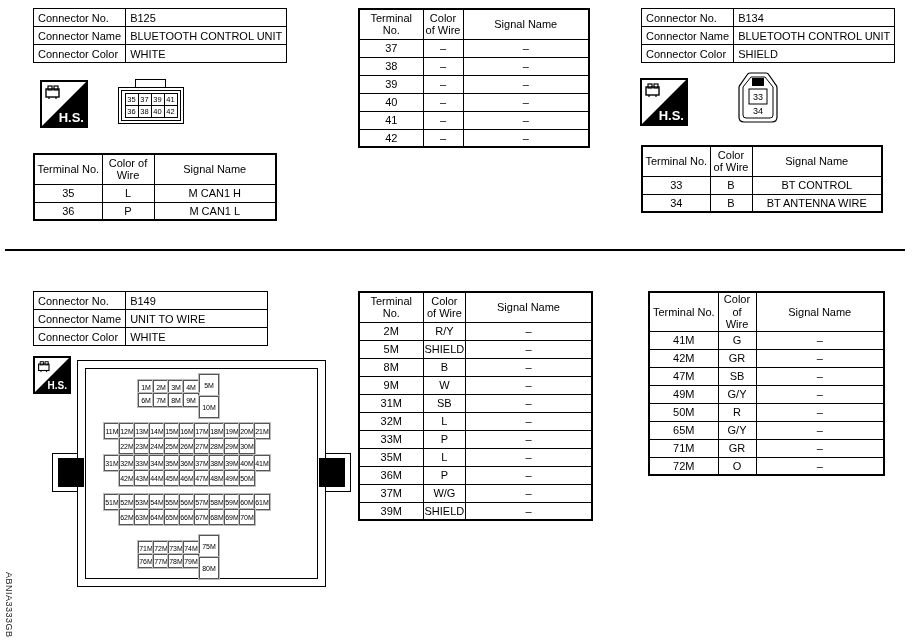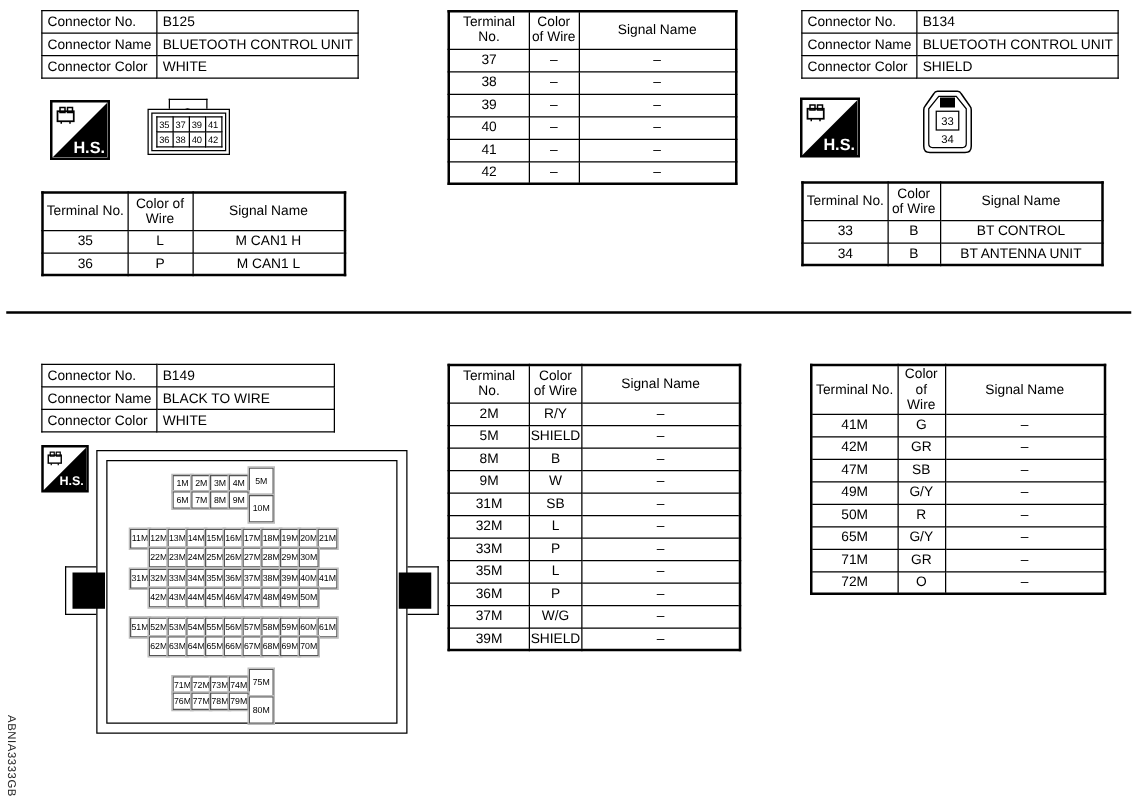--- a/index.html
+++ b/index.html
@@ -279,36 +279,36 @@
   </thead>
   <tbody>
       <tr>
         <td>33</td>
         <td>B</td>
         <td>BT CONTROL</td>
       </tr>
       <tr>
         <td>34</td>
         <td>B</td>
-        <td>BT ANTENNA UNIT</td>
+        <td>BT ANTENNA WIRE</td>
       </tr>
     </tbody>
 </table>
 
 <div class="divider"></div>
 
 <table class="info abs" style="left:33px; top:291px; width:235px;">
   <tbody>
       <tr>
     <td class="lbl">Connector No.</td>
     <td>B149</td>
   </tr>
   <tr>
     <td class="lbl">Connector Name</td>
-    <td>BLACK TO WIRE</td>
+    <td>UNIT TO WIRE</td>
   </tr>
   <tr>
     <td class="lbl">Connector Color</td>
     <td>WHITE</td>
   </tr>
 </tbody>
   </table>
 
 <div class="hs hs-sm" style="left:33px; top:356px;">
   <svg width="16" height="13" viewBox="0 0 20 16">

